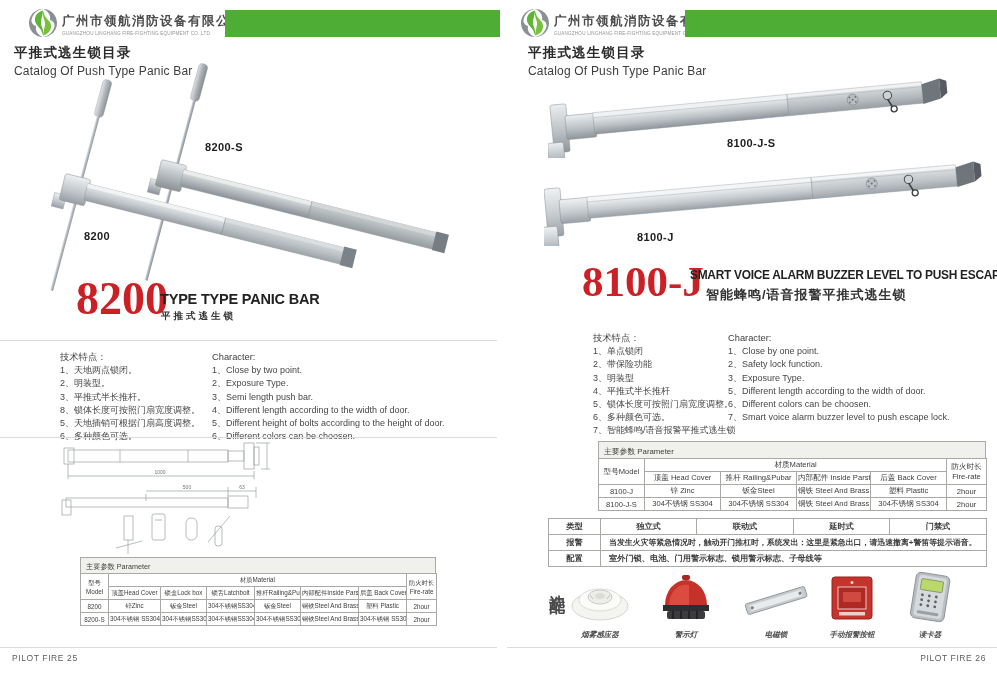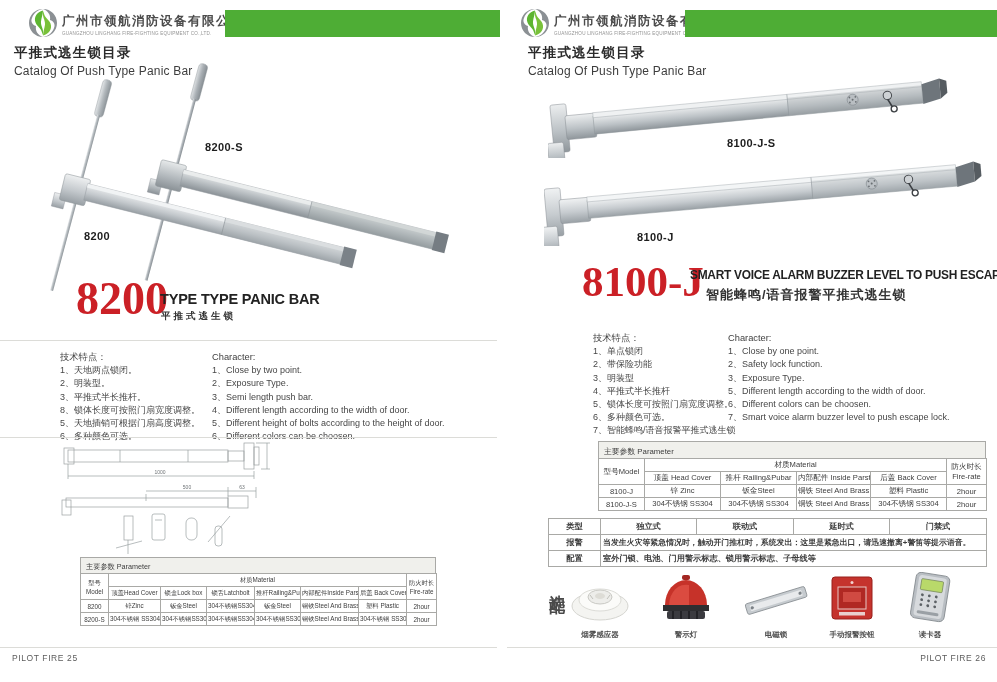--- a/index.html
+++ b/index.html
@@ -29,26 +29,26 @@
 
   .tbl-title { border:1px solid #a9a9a6; border-bottom:none; background:#f0f0ec; color:#3c3c3c; padding:4px 5px 1px; }
   .ptable { border-collapse:collapse; table-layout:fixed; }
   .ptable td { border:1px solid #a9a9a6; text-align:center; color:#3c3c3c; overflow:hidden; white-space:nowrap; padding:0 1px; }
   .ltable { width:356px; font-size:6.3px; }
   .ltable td { height:13px; }
   .rtable { width:388px; font-size:7.6px; }
   .rtable td { height:13px; }
   .atable { width:438px; font-size:8.2px;font-weight:bold; }
   .atable td { height:16px; }
-  .atable td.wide { text-align:left; padding-left:2px; }
+  .atable td.wide { text-align:left; padding-left:8px; }
 
   .footer { font-size:8.5px; color:#5c5c5c; letter-spacing:.6px; white-space:nowrap; }
 
   .opt-label { font-size:16px; font-weight:bold; color:#4a4a4a; writing-mode:vertical-rl; text-orientation:upright; letter-spacing:4px; }
-  .acc { width:88px; text-align:center; }
+  .acc { width:88px; text-align:center;font-style:italic; }
   .acc-cap { font-size:7.5px; font-weight:bold; color:#4f4f4f; margin-top:2px; white-space:nowrap; }
 </style>
 </head>
 <body>
 
 <div id="canvas">
 
   <div>
 
     <svg class="abs" style="left:28px;top:8px" width="30" height="30" viewBox="0 0 30 30">

